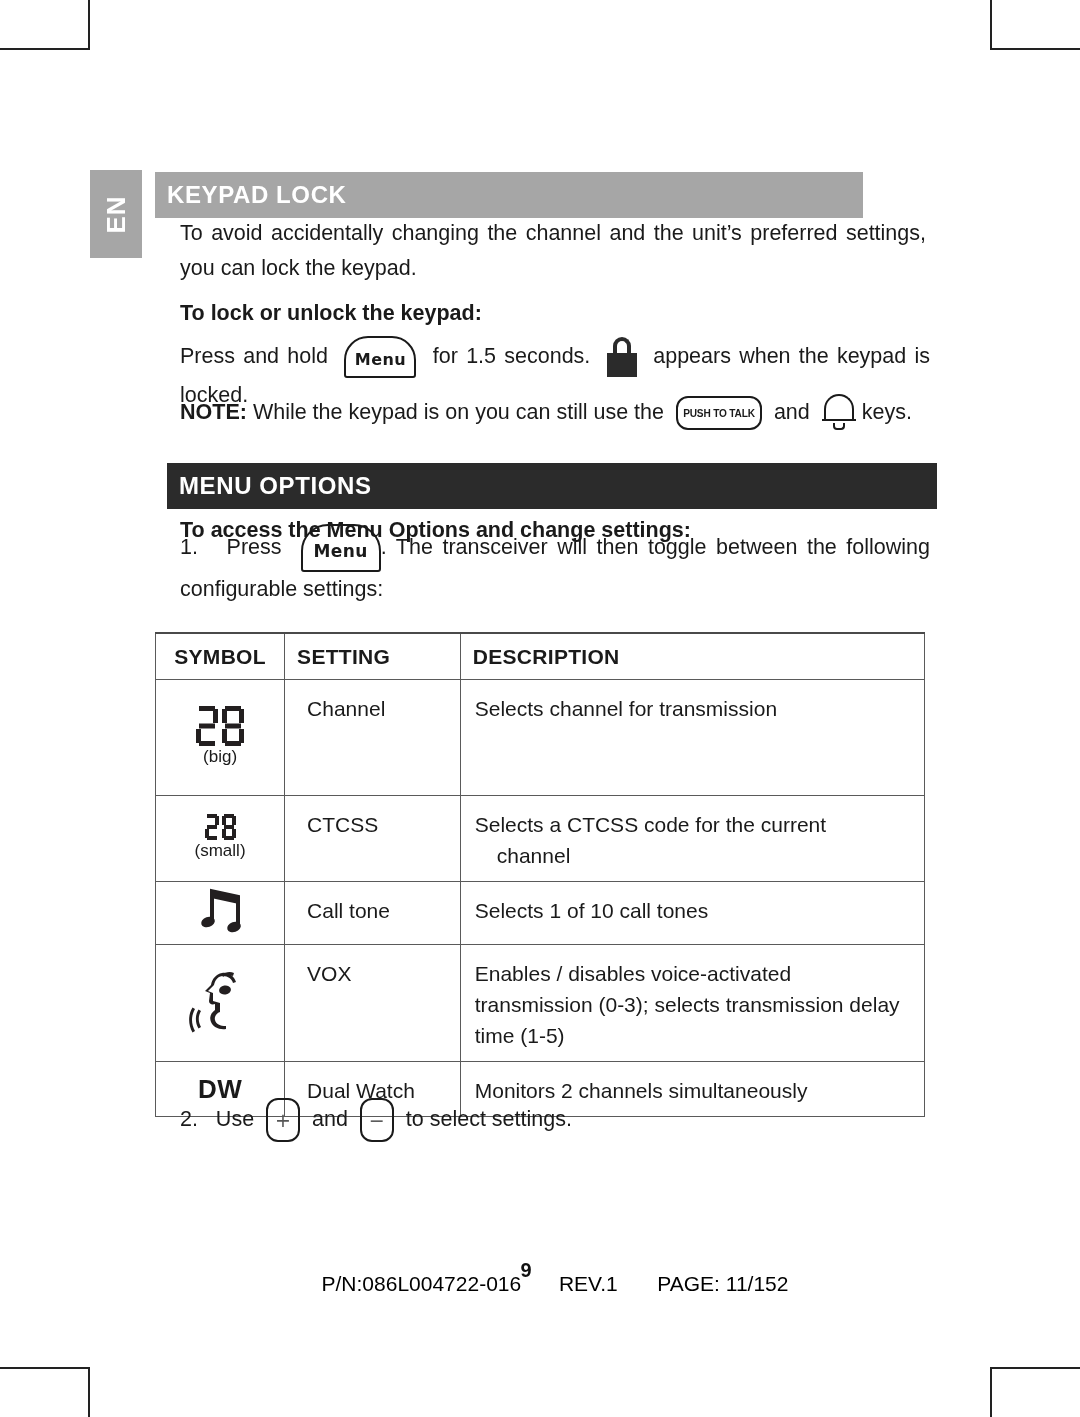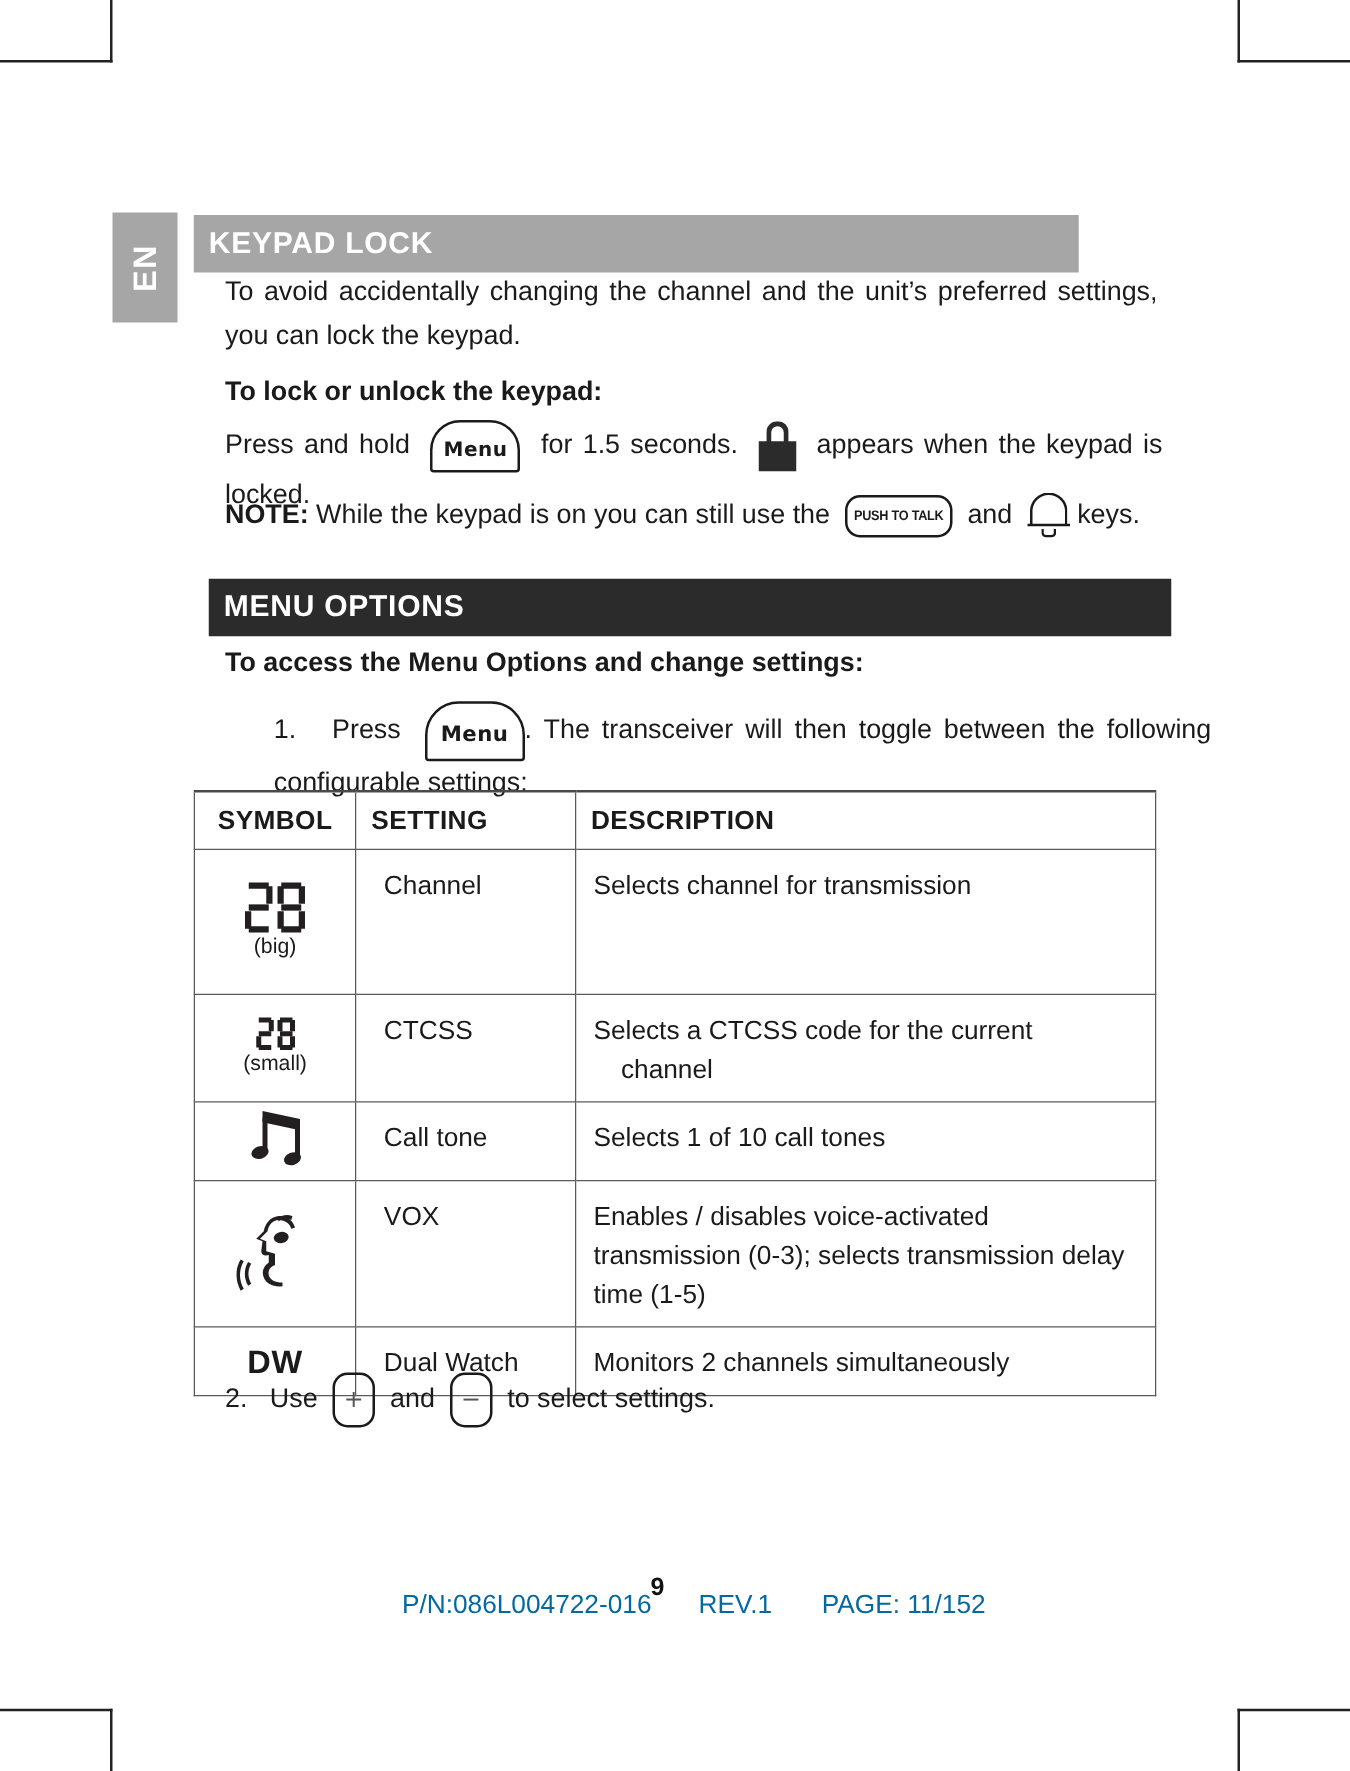--- a/index.html
+++ b/index.html
@@ -192,21 +192,21 @@
   
   .dw{font-size:26px;font-weight:700;letter-spacing:.5px;line-height:1;
       font-family:"Liberation Sans",sans-serif;}
 
   
   .p-step2{position:absolute;left:180px;top:1098px;width:750px;font-size:21.5px;line-height:35px;}
 
   
   .footer{
     position:absolute;left:0;top:1272px;width:1080px;text-align:center;
-    font-size:21px;color:#0369a1;font-family:"Liberation Sans",sans-serif;
+    font-size:21px;color:#000000;font-family:"Liberation Sans",sans-serif;
   }
   .footer .grp{display:inline-block;position:relative;padding-left:30px;}
   .pageno{
     position:absolute;left:506px;top:1259px;width:40px;text-align:center;
     font-size:20px;font-weight:700;color:#111;
   }
   .ft-sp{display:inline-block;width:26px;}
   .ft-sp2{display:inline-block;width:28px;}
 </style>
 </head>
@@ -247,21 +247,21 @@
     <span class="key-call"><span class="dome"></span><span class="bar"></span><span class="clap"></span></span>
     <span>keys.</span>
   </div>
 
   <div class="band-menu">
     <div class="hdr hdr-dark">MENU OPTIONS</div>
   </div>
 
   <div class="para bold" style="left:180px;top:513px;width:746px;">To access the Menu Options and change settings:</div>
 
-  <div class="para" style="left:180px;top:561px;width:750px;margin-left:39px;">
+  <div class="para" style="left:180px;top:524px;width:750px;">
     <span>1.</span>&nbsp;&nbsp;
     <span>Press</span>&nbsp;
     <span class="key-menu big"><em>Menu</em></span><span>. The transceiver will then toggle between the following configurable settings:</span>
   </div>
 
   <table class="tbl">
     <thead>
       <tr>
         <th class="c-sym">SYMBOL</th>
         <th class="c-set">SETTING</th>

